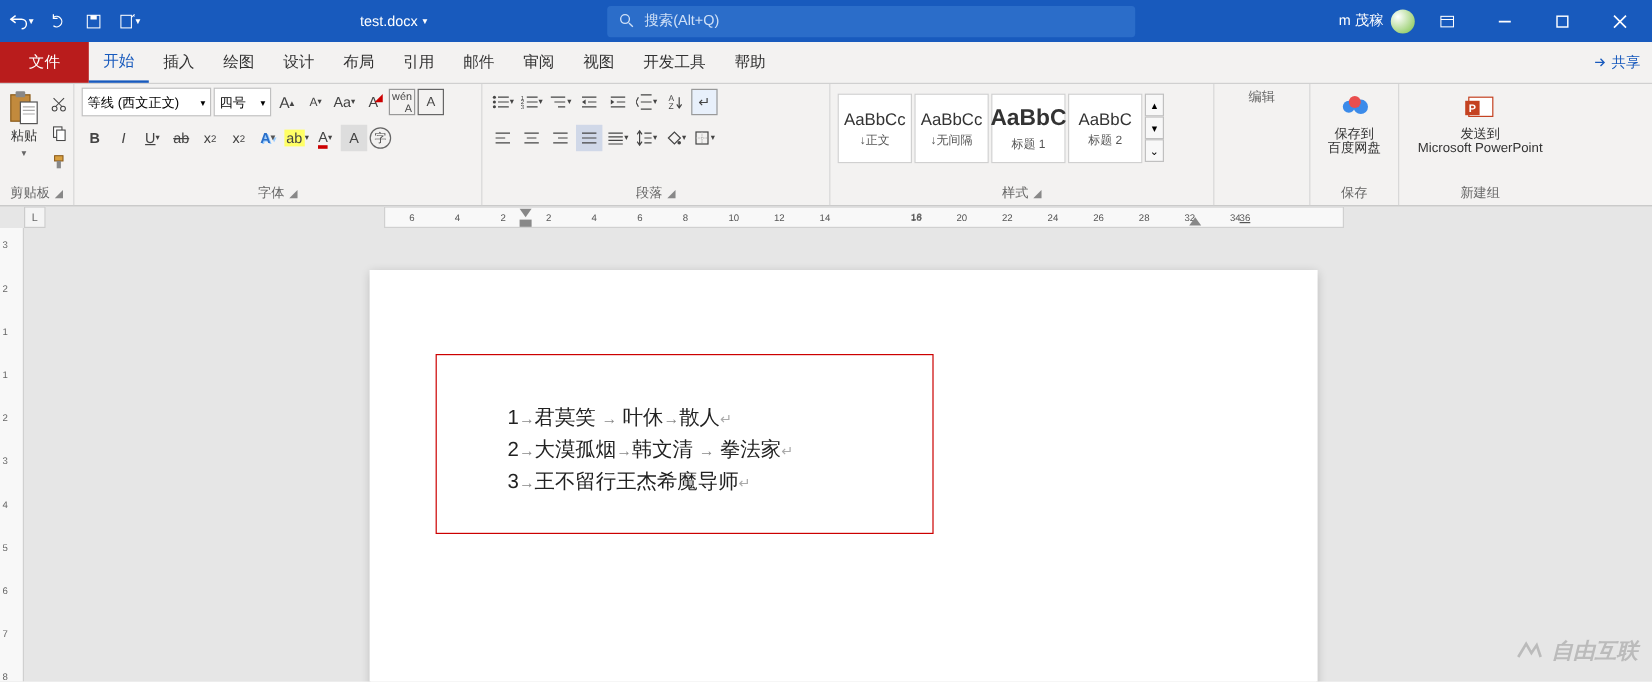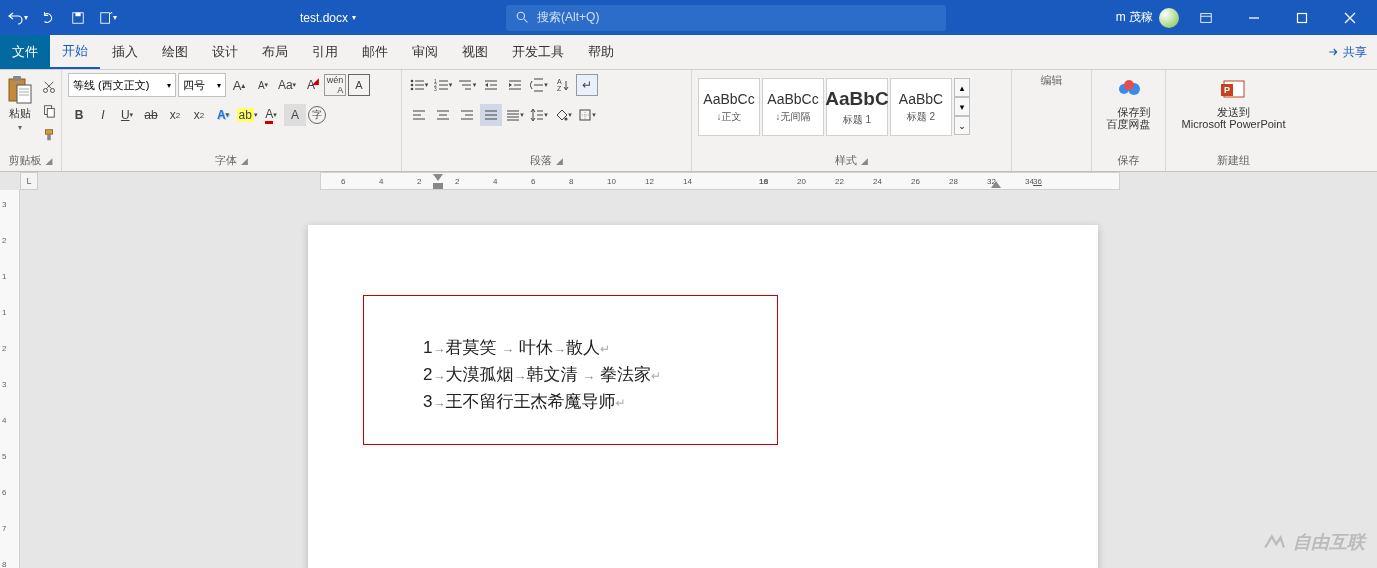--- a/index.html
+++ b/index.html
@@ -11,21 +11,21 @@
 .titlebar .qat-item { width: 24px; height: 24px; display: flex; align-items: center; justify-content: center; cursor: pointer; color: #fff; font-size: 14px; }
 .titlebar .docname { margin-left: 180px; font-size: 12px; display: flex; align-items: center; gap: 4px; }
 .titlebar .search { margin-left: 150px; width: 440px; height: 26px; background: #2b6dc9; border-radius: 3px; display: flex; align-items: center; padding: 0 10px; gap: 8px; color: #cfe0f7; font-size: 12px; }
 .titlebar .right { margin-left: auto; display: flex; align-items: center; gap: 6px; padding-right: 6px; }
 .titlebar .user { display: flex; align-items: center; gap: 6px; font-size: 12px; }
 .titlebar .avatar { width: 20px; height: 20px; border-radius: 50%; background: radial-gradient(circle at 30% 30%, #fff, #7ac143); }
 .titlebar .winbtn { width: 42px; height: 35px; display: flex; align-items: center; justify-content: center; font-size: 12px; cursor: pointer; }
 
 
 .tabs { height: 35px; background: #f3f2f1; display: flex; align-items: center; border-bottom: 1px solid #d0d0d0; font-size: 13px; }
-.tabs .file { background: #0369a1; color: #fff; padding: 0 12px; height: 100%; display: flex; align-items: center; cursor: pointer; }
+.tabs .file { background: #b91c1c; color: #fff; padding: 0 24px; height: 100%; display: flex; align-items: center; cursor: pointer; }
 .tabs .tab { padding: 0 12px; height: 100%; display: flex; align-items: center; cursor: pointer; color: #333; }
 .tabs .tab.active { border-bottom: 2px solid #185abd; color: #185abd; }
 .tabs .share { margin-left: auto; color: #185abd; padding: 0 10px; display: flex; align-items: center; gap: 4px; cursor: pointer; font-size: 12px; }
 
 
 .ribbon { height: 102px; background: #f3f2f1; display: flex; border-bottom: 1px solid #c0c0c0; }
 .group { display: flex; flex-direction: column; border-right: 1px solid #d8d8d8; padding: 2px 6px 0 6px; }
 .group .body { flex: 1; display: flex; align-items: flex-start; gap: 4px; }
 .group .label { font-size: 11px; color: #666; text-align: center; padding: 1px 0 3px 0; display: flex; justify-content: center; align-items: center; gap: 4px; }
 .group .label .dlg { font-size: 9px; color: #888; cursor: pointer; }
@@ -434,21 +434,21 @@
   <div class="group" style="width:74px;">
     <div class="body">
       <div class="bigbtn" style="width:64px;">
         <div class="ic">
             <svg width="30" height="22">
               <circle cx="9" cy="10" r="5" fill="#3b8bea"></circle>
               <circle cx="19" cy="10" r="6" fill="#3b8bea"></circle>
               <circle cx="14" cy="6" r="5" fill="#e94e4e"></circle>
             </svg>
           </div>
-        <span style="white-space:pre-line;text-align:right;line-height:12px;">保存到
+        <span style="white-space:pre-line;text-align:center;line-height:12px;">保存到
 百度网盘</span>
       </div>
     </div>
     <div class="label">
         <span>保存</span>
       </div>
   </div>
 
   <div class="group" style="width:135px;border-right:none;">
     <div class="body">

